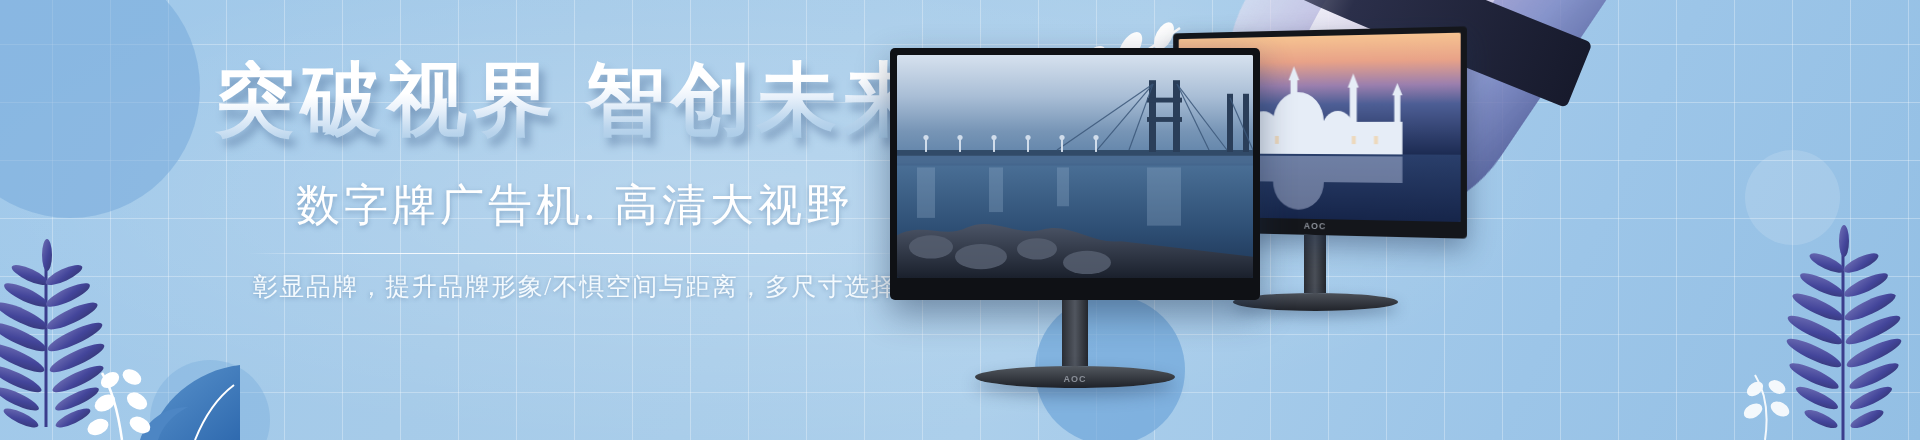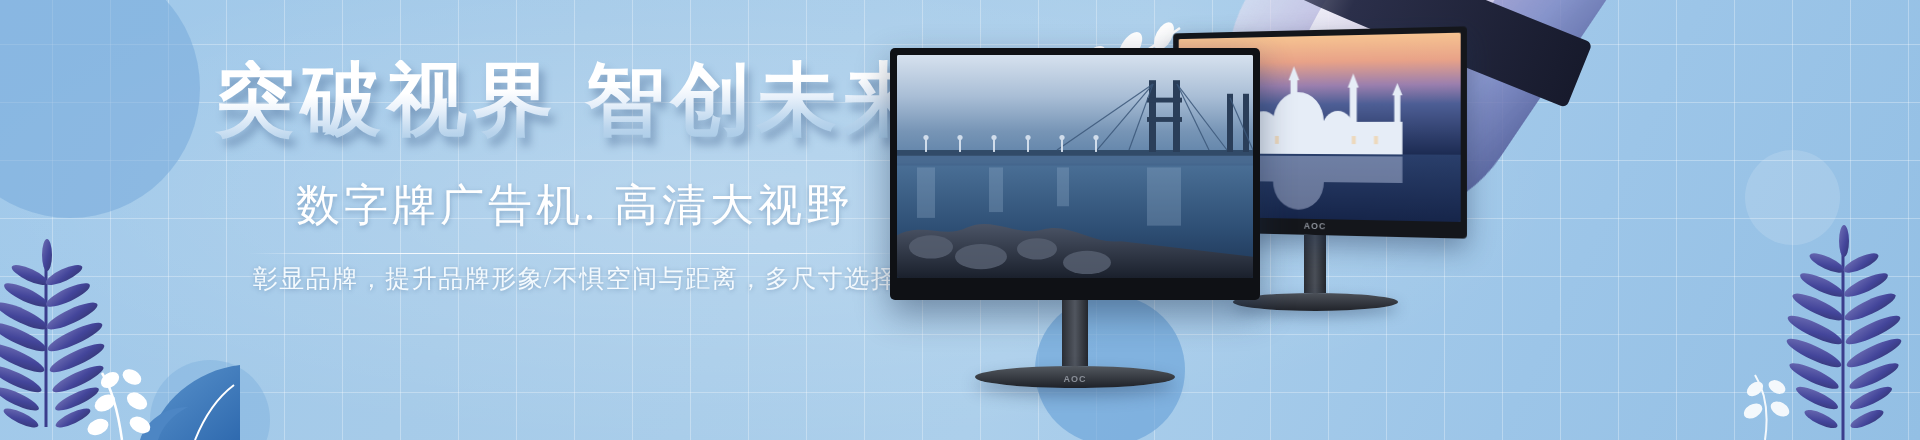--- a/index.html
+++ b/index.html
@@ -69,21 +69,21 @@
     font-size:44px;letter-spacing:4px;font-weight:400;
     font-family:"Liberation Serif","DejaVu Serif",serif;
     text-shadow:0 2px 5px rgba(49,84,126,.35);
     white-space:nowrap;
   }
   .rule{
     margin:18px auto 0;width:655px;height:1px;
     background:linear-gradient(90deg,rgba(255,255,255,0),rgba(255,255,255,.85) 18%,rgba(255,255,255,.85) 82%,rgba(255,255,255,0));
   }
   .tagline{
-    margin-top:8px;text-align:center;color:#f4fafe;
+    margin-top:16px;text-align:center;color:#f4fafe;
     font-size:25px;letter-spacing:1.5px;
     font-family:"Liberation Serif","DejaVu Serif",serif;
     text-shadow:0 1px 4px rgba(49,84,126,.35);
     white-space:nowrap;
   }
   
   .monitors{position:absolute;left:880px;top:0;width:640px;height:440px;}
   .mon{position:absolute;}
   
   .mon-b{left:285px;top:30px;width:300px;}

